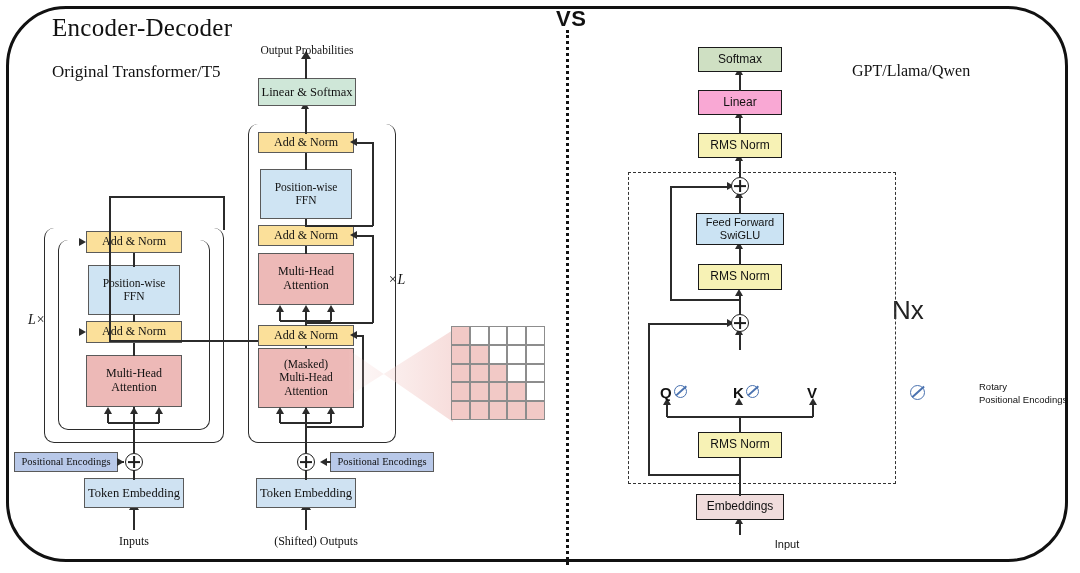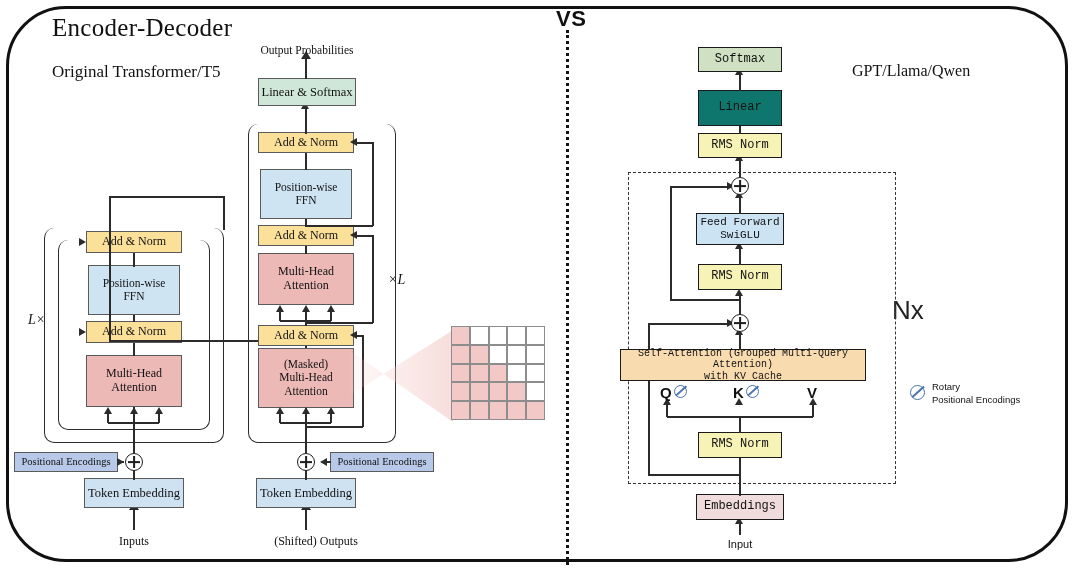--- a/index.html
+++ b/index.html
@@ -31,27 +31,27 @@
   #lx-right{left:388px;top:272px;font-size:14px;font-style:italic;}
 
   
   .blk{
     position:absolute;box-sizing:border-box;
     display:flex;align-items:center;justify-content:center;
     text-align:center;line-height:1.15;color:#111;
     border:1px solid #5a5a5a;
   }
   .blk.serif{font-family:"Liberation Serif",serif;}
-  .blk.sans{font-family:Liberation Mono, monospace;text-align:center;}
+  .blk.sans{font-family:Liberation Sans, sans-serif;text-align:center;}
   .blk.thick{border:1.6px solid #1a1a1a;}
 
   
   .cap{position:absolute;color:#111;white-space:nowrap;text-align:center;}
   .cap.serif{font-family:Liberation Serif, serif;}
-  .cap.sans{font-family:"Liberation Sans",sans-serif;}
+  .cap.sans{font-family:"Liberation Sans",sans-serif;margin-left:47px;}
 
   
   .ln{position:absolute;background:#2b2b2b;}
   .vln{width:2px;}
   .hln{height:2px;}
 
   
   .ar{position:absolute;width:0;height:0;}
   .ar-up{border-left:5px solid transparent;border-right:5px solid transparent;border-bottom:8px solid #2b2b2b;}
   .ar-rt{border-top:5px solid transparent;border-bottom:5px solid transparent;border-left:8px solid #2b2b2b;}
@@ -308,24 +308,20 @@
   <div class="ar ar-up sm" style="left:663px;top:398px;"></div>
   <div class="ar ar-up sm" style="left:735px;top:398px;"></div>
   <div class="ar ar-up sm" style="left:809px;top:398px;"></div>
 
   <div class="qkv" style="left:660px;top:384px;">Q</div>
   <div class="rot" style="left:674px;top:385px;"></div>
   <div class="qkv" style="left:733px;top:384px;">K</div>
   <div class="rot" style="left:746px;top:385px;"></div>
   <div class="qkv" style="left:807px;top:384px;">V</div>
 
-  <div class="blk sans thick" style="left:620px;top:349px;width:246px;height:32px;background:#f8dcb0;font-size:10px;flex-direction:column;">
-    <span>Self-Attention (Grouped Multi-Query Attention)</span>
-    <span>with KV Cache</span>
-  </div>
 
   <div class="ln vln" style="left:739px;top:333px;height:17px;"></div>
   <div class="ar ar-up sm" style="left:735px;top:328px;"></div>
   <div class="oplus" style="left:731px;top:314px;width:18px;height:18px;"></div>
 
   <div class="ln vln" style="left:739px;top:295px;height:20px;"></div>
   <div class="ar ar-up sm" style="left:735px;top:289px;"></div>
 
   <div class="blk sans thick" style="left:698px;top:264px;width:84px;height:26px;background:#f7f2b5;font-size:12px;">RMS Norm</div>
 
@@ -347,21 +343,21 @@
   <div class="oplus" style="left:731px;top:177px;width:18px;height:18px;"></div>
 
   <div class="ln vln" style="left:739px;top:160px;height:18px;"></div>
   <div class="ar ar-up sm" style="left:735px;top:154px;"></div>
 
   <div class="blk sans thick" style="left:698px;top:133px;width:84px;height:25px;background:#f7f2b5;font-size:12px;">RMS Norm</div>
 
   <div class="ln vln" style="left:739px;top:117px;height:17px;"></div>
   <div class="ar ar-up sm" style="left:735px;top:111px;"></div>
 
-  <div class="blk sans thick" style="left:698px;top:90px;width:84px;height:36px;background:#0f766e;font-size:12px;">Linear</div>
+  <div class="blk sans thick" style="left:698px;top:90px;width:84px;height:25px;background:#f9a8d4;font-size:12px;">Linear</div>
 
   <div class="ln vln" style="left:739px;top:73px;height:18px;"></div>
   <div class="ar ar-up sm" style="left:735px;top:68px;"></div>
 
   <div class="blk sans thick" style="left:698px;top:47px;width:84px;height:25px;background:#cfe0c3;font-size:12px;">Softmax</div>
 
   <div class="rot lg" style="left:910px;top:385px;"></div>
   <div class="cap sans" style="left:932px;top:381px;font-size:9.5px;text-align:left;">Rotary</div>
   <div class="cap sans" style="left:932px;top:394px;font-size:9.5px;text-align:left;">Positional Encodings</div>
 

